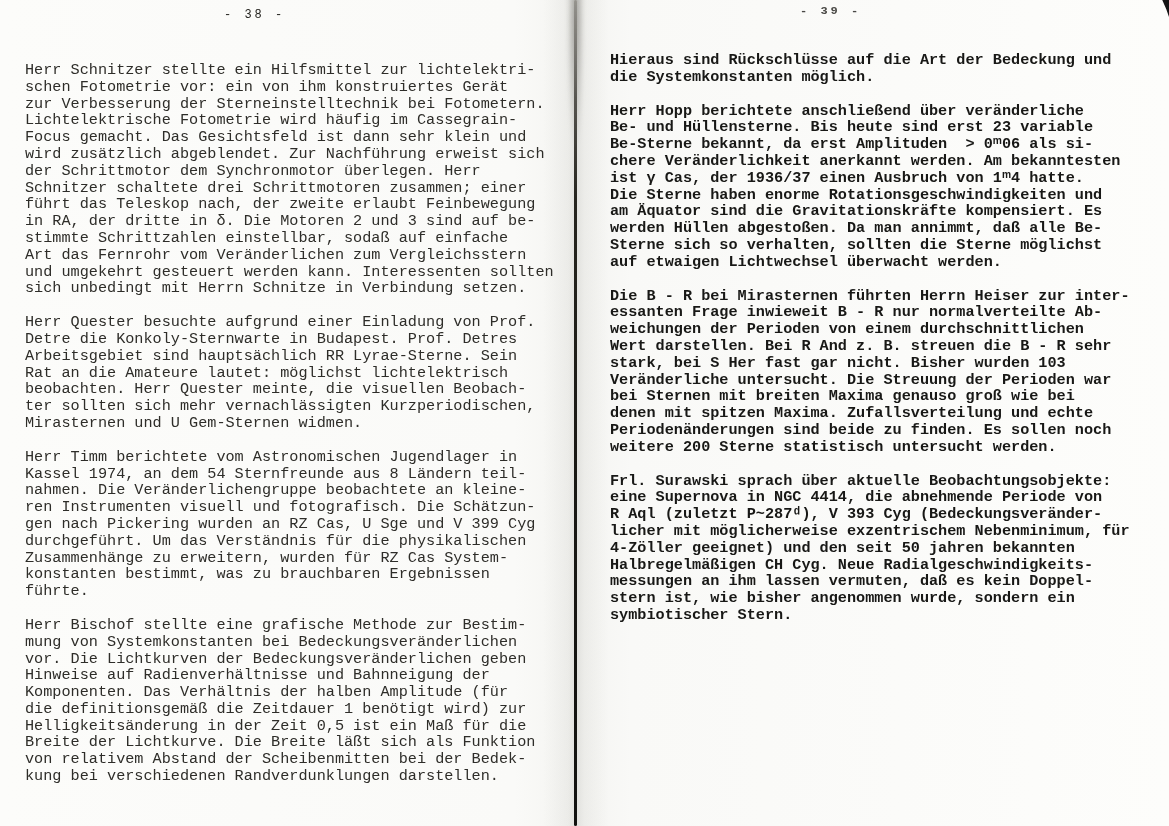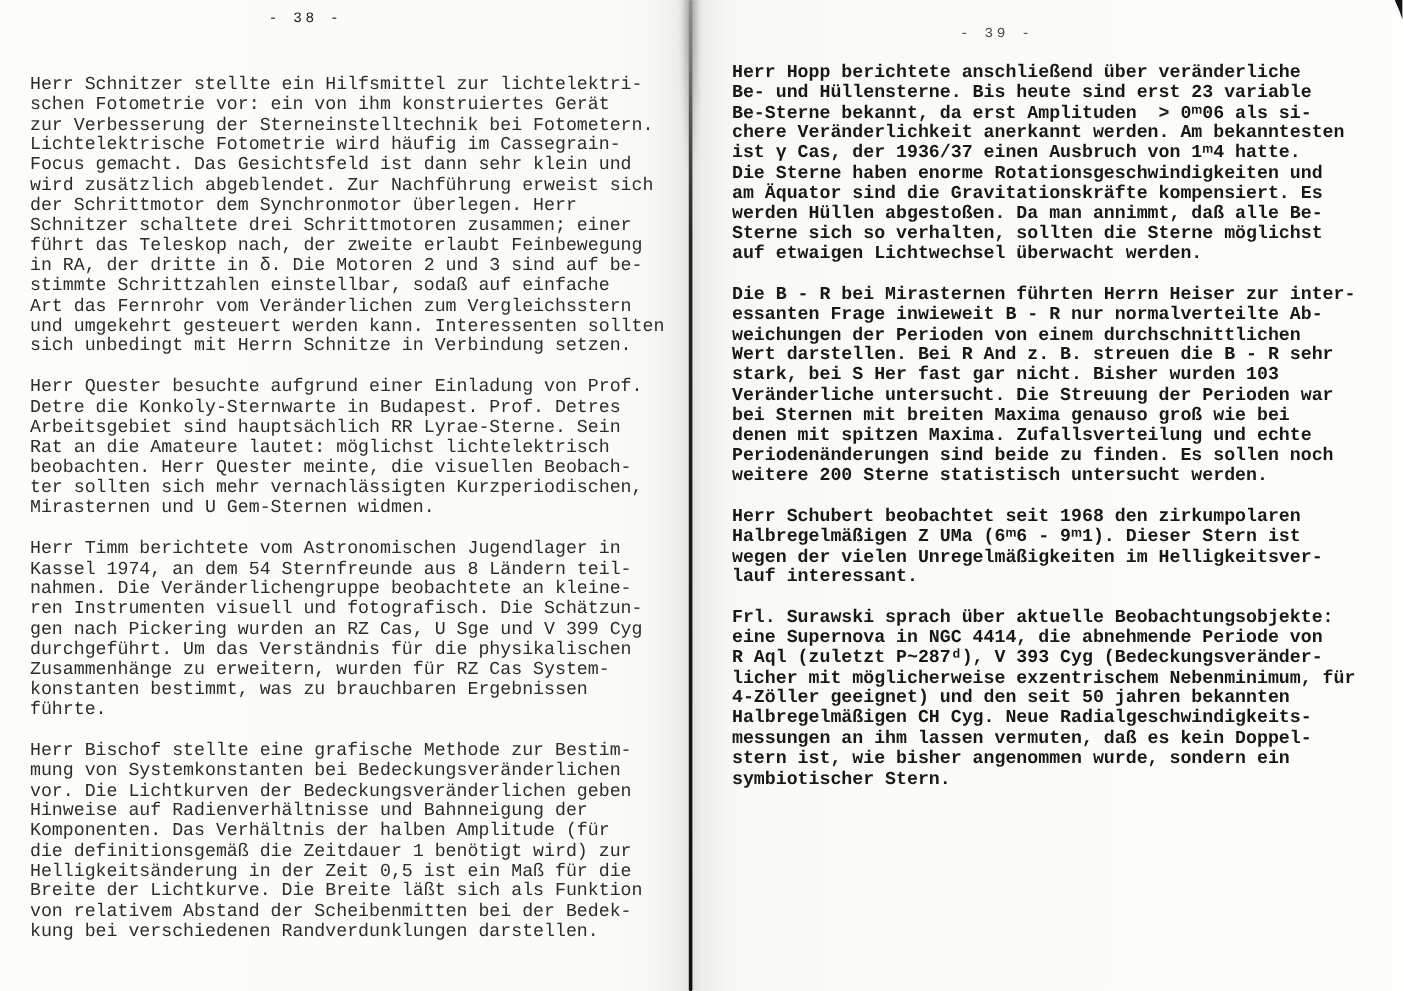--- a/index.html
+++ b/index.html
@@ -45,21 +45,21 @@
   }
   
   .page-num {
     position: absolute;
     font-size: 12px;
     letter-spacing: 3px;
     white-space: pre;
     color: #23221e;
   }
   .page-num.left  { left: 224px; top: 8px; }
-  .page-num.right { left: 800px; top: 21px; opacity: 0.82; transform: scaleY(0.95); }
+  .page-num.right { left: 800px; top: 4px; opacity: 0.82; transform: scaleY(0.95); font-weight: bold; }
   .page-body {
     position: absolute;
     font-size: 15.2px;
     line-height: 16.8px;
     white-space: pre;
   }
   .page-body.left  { left: 25px;  top: 62px; color: #2e2d29; }
   .page-body.right { left: 610px; top: 52px; color: #181816; font-weight: bold; }
   .para { white-space: pre; margin: 0 0 17px 0; }
   .para:last-child { margin-bottom: 13px; }
@@ -109,42 +109,40 @@
 mung von Systemkonstanten bei Bedeckungsveränderlichen
 vor. Die Lichtkurven der Bedeckungsveränderlichen geben
 Hinweise auf Radienverhältnisse und Bahnneigung der
 Komponenten. Das Verhältnis der halben Amplitude (für
 die definitionsgemäß die Zeitdauer 1 benötigt wird) zur
 Helligkeitsänderung in der Zeit 0,5 ist ein Maß für die
 Breite der Lichtkurve. Die Breite läßt sich als Funktion
 von relativem Abstand der Scheibenmitten bei der Bedek-
 kung bei verschiedenen Randverdunklungen darstellen.</p></div>
 
-  <div class="page-body right"><p class="para">Herr Hopp berichtete anschließend über veränderliche
+  <div class="page-body right"><p class="para">Hieraus sind Rückschlüsse auf die Art der Bedeckung und
+die Systemkonstanten möglich.</p><p class="para">Herr Hopp berichtete anschließend über veränderliche
 Be- und Hüllensterne. Bis heute sind erst 23 variable
 Be-Sterne bekannt, da erst Amplituden  &gt; 0ᵐ06 als si-
 chere Veränderlichkeit anerkannt werden. Am bekanntesten
 ist γ Cas, der 1936/37 einen Ausbruch von 1ᵐ4 hatte.
 Die Sterne haben enorme Rotationsgeschwindigkeiten und
 am Äquator sind die Gravitationskräfte kompensiert. Es
 werden Hüllen abgestoßen. Da man annimmt, daß alle Be-
 Sterne sich so verhalten, sollten die Sterne möglichst
 auf etwaigen Lichtwechsel überwacht werden.</p><p class="para">Die B - R bei Mirasternen führten Herrn Heiser zur inter-
 essanten Frage inwieweit B - R nur normalverteilte Ab-
 weichungen der Perioden von einem durchschnittlichen
 Wert darstellen. Bei R And z. B. streuen die B - R sehr
 stark, bei S Her fast gar nicht. Bisher wurden 103
 Veränderliche untersucht. Die Streuung der Perioden war
 bei Sternen mit breiten Maxima genauso groß wie bei
 denen mit spitzen Maxima. Zufallsverteilung und echte
 Periodenänderungen sind beide zu finden. Es sollen noch
-weitere 200 Sterne statistisch untersucht werden.</p><p class="para">Herr Schubert beobachtet seit 1968 den zirkumpolaren
-Halbregelmäßigen Z UMa (6ᵐ6 - 9ᵐ1). Dieser Stern ist
-wegen der vielen Unregelmäßigkeiten im Helligkeitsver-
-lauf interessant.</p><p class="para">Frl. Surawski sprach über aktuelle Beobachtungsobjekte:
+weitere 200 Sterne statistisch untersucht werden.</p><p class="para">Frl. Surawski sprach über aktuelle Beobachtungsobjekte:
 eine Supernova in NGC 4414, die abnehmende Periode von
 R Aql (zuletzt P~287ᵈ), V 393 Cyg (Bedeckungsveränder-
 licher mit möglicherweise exzentrischem Nebenminimum, für
 4-Zöller geeignet) und den seit 50 jahren bekannten
 Halbregelmäßigen CH Cyg. Neue Radialgeschwindigkeits-
 messungen an ihm lassen vermuten, daß es kein Doppel-
 stern ist, wie bisher angenommen wurde, sondern ein
 symbiotischer Stern.</p></div>
 
 </div>

